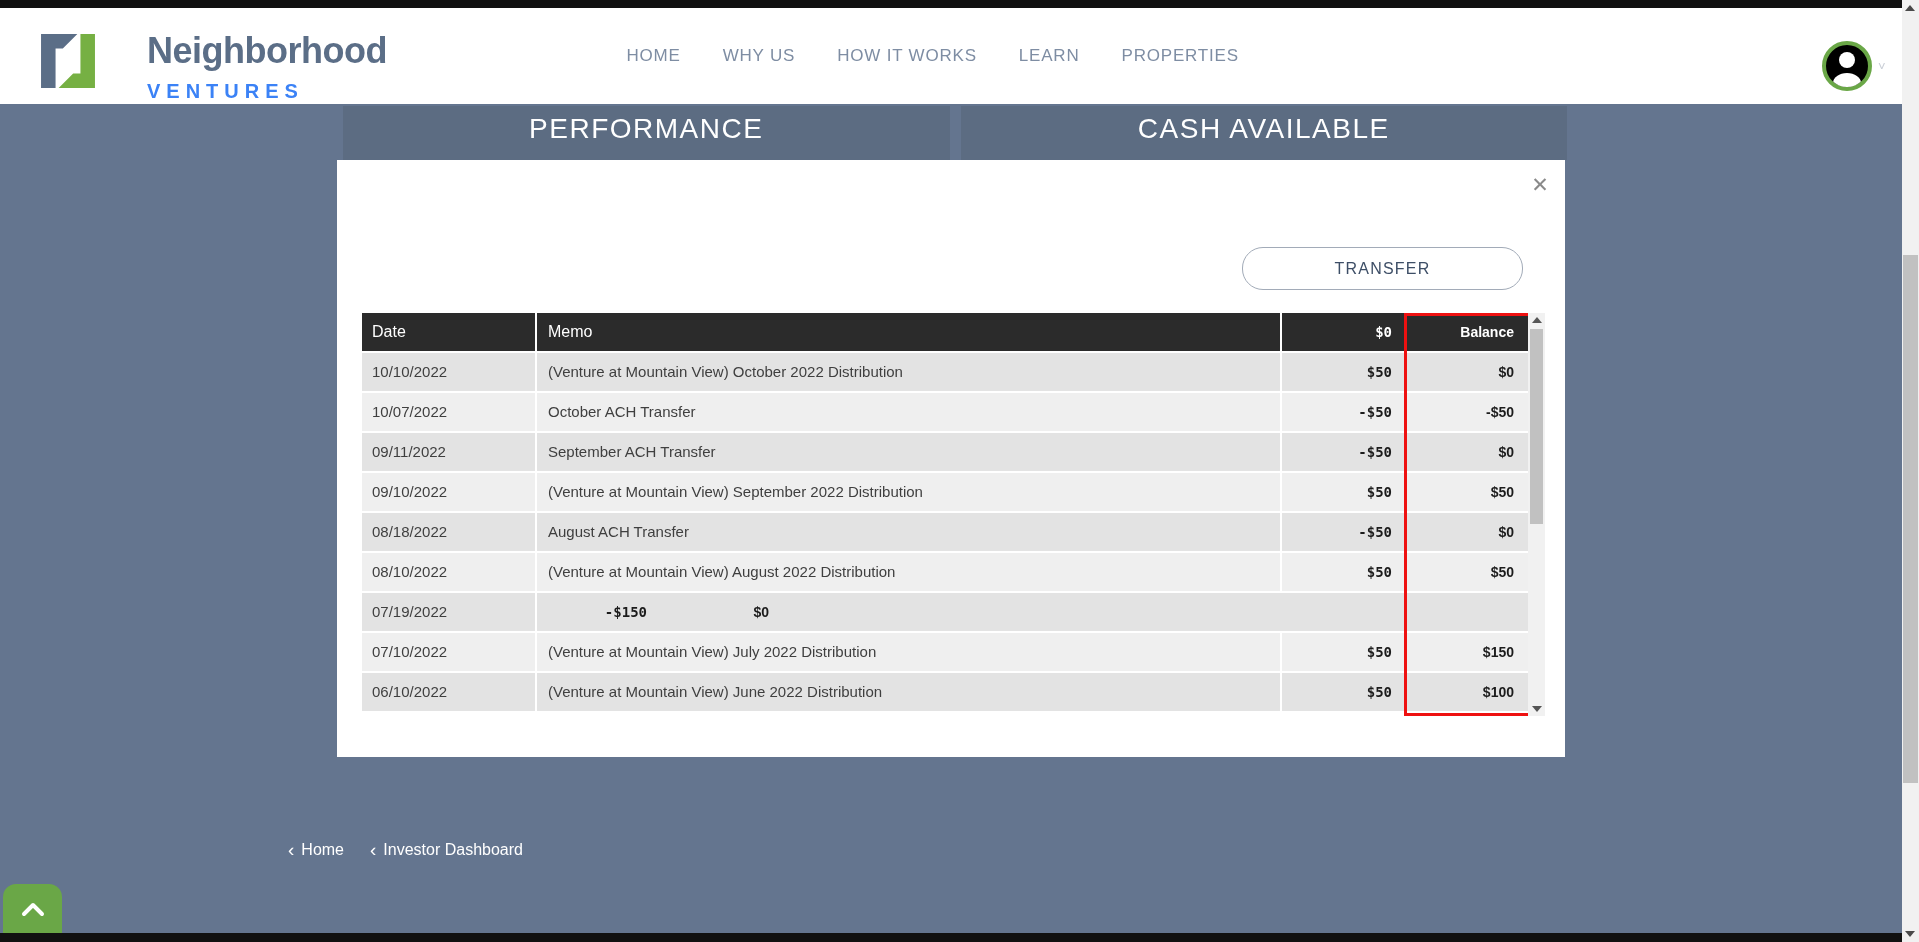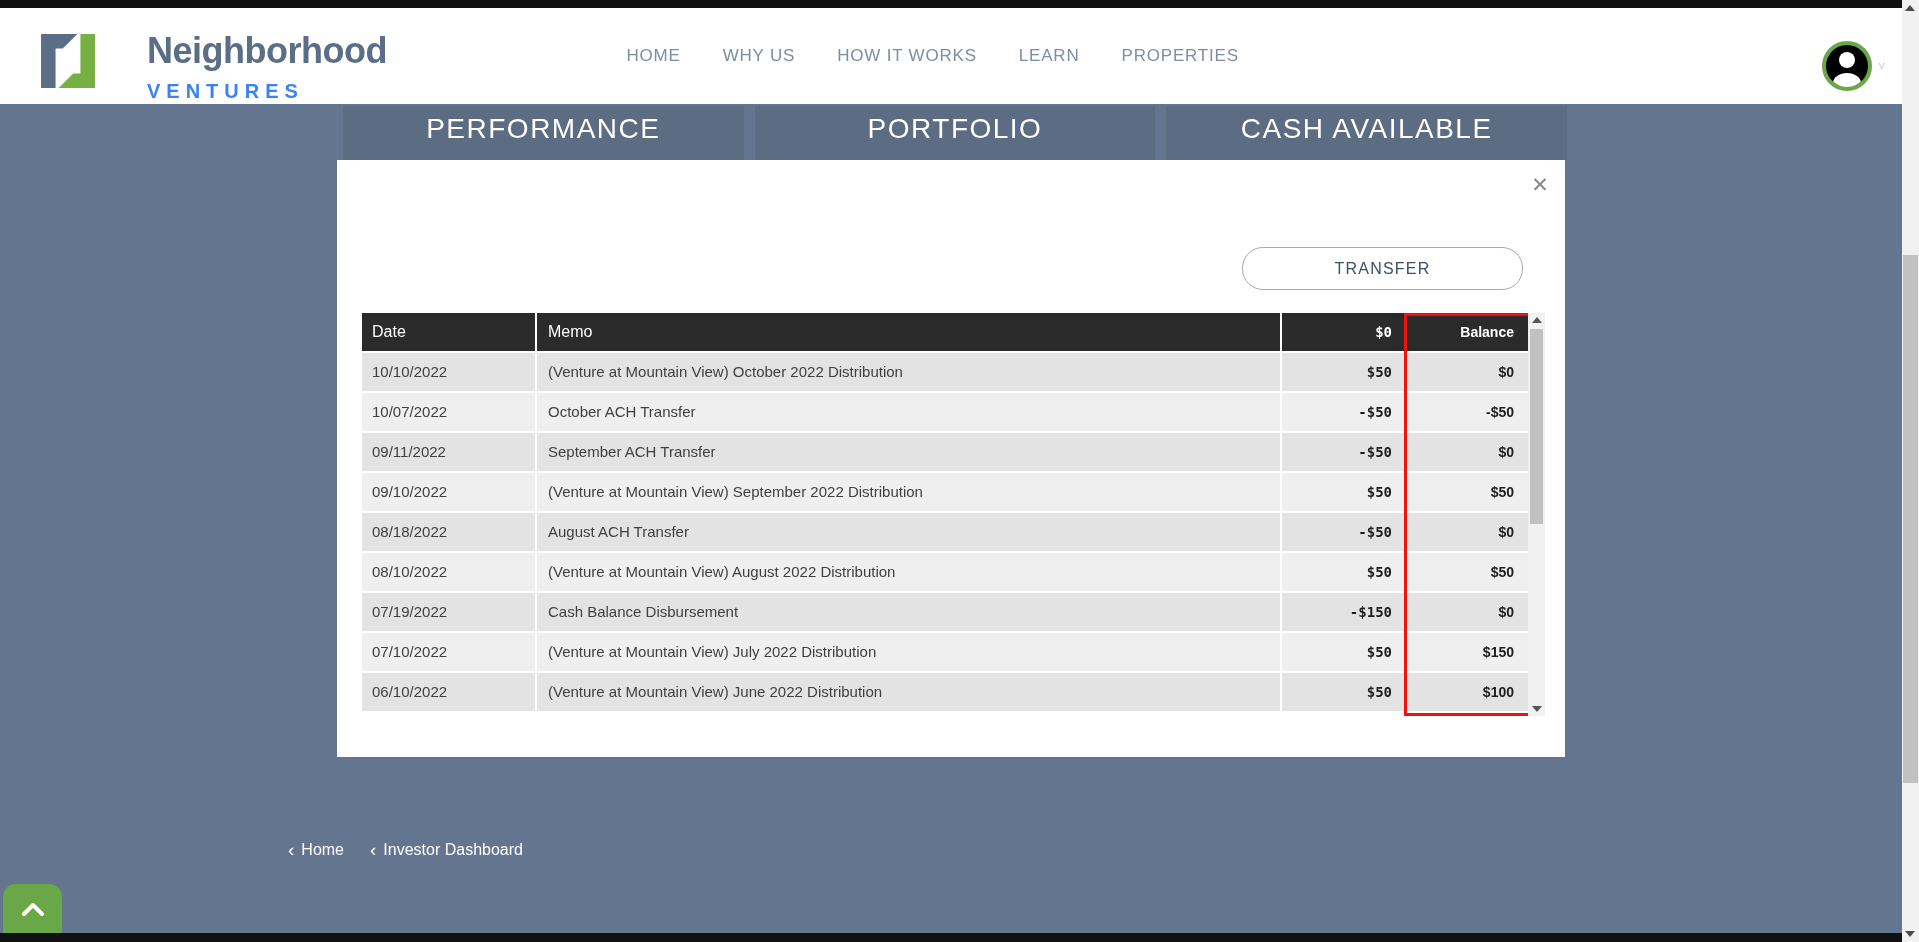--- a/index.html
+++ b/index.html
@@ -96,21 +96,20 @@
         <circle cx="21" cy="15" r="8" fill="#ffffff"></circle>
         <ellipse cx="21" cy="38" rx="14" ry="10" fill="#ffffff"></ellipse>
       </svg>
     </div>
     <span class="account-caret">˅</span>
   </div>
 </div>
 
 <div class="tabs">
   <div class="tab">PERFORMANCE</div>
-  <div class="tab">PORTFOLIO</div>
   <div class="tab">CASH AVAILABLE</div>
 </div>
 
 <div class="modal">
   <div class="modal-close">✕</div>
   <div class="transfer-btn">TRANSFER</div>
 
   <div class="table">
     <div class="thead">
       <div class="c-date">Date</div>
@@ -156,21 +155,20 @@
 
   <div class="trow alt">
     <div class="c-date">08/10/2022</div>
     <div class="c-memo">(Venture at Mountain View) August 2022 Distribution</div>
     <div class="c-amount">$50</div>
     <div class="c-balance">$50</div>
   </div>
 
   <div class="trow">
     <div class="c-date">07/19/2022</div>
-    <div class="c-memo">Cash Balance Disbursement</div>
     <div class="c-amount">-$150</div>
     <div class="c-balance">$0</div>
   </div>
 
   <div class="trow alt">
     <div class="c-date">07/10/2022</div>
     <div class="c-memo">(Venture at Mountain View) July 2022 Distribution</div>
     <div class="c-amount">$50</div>
     <div class="c-balance">$150</div>
   </div>

